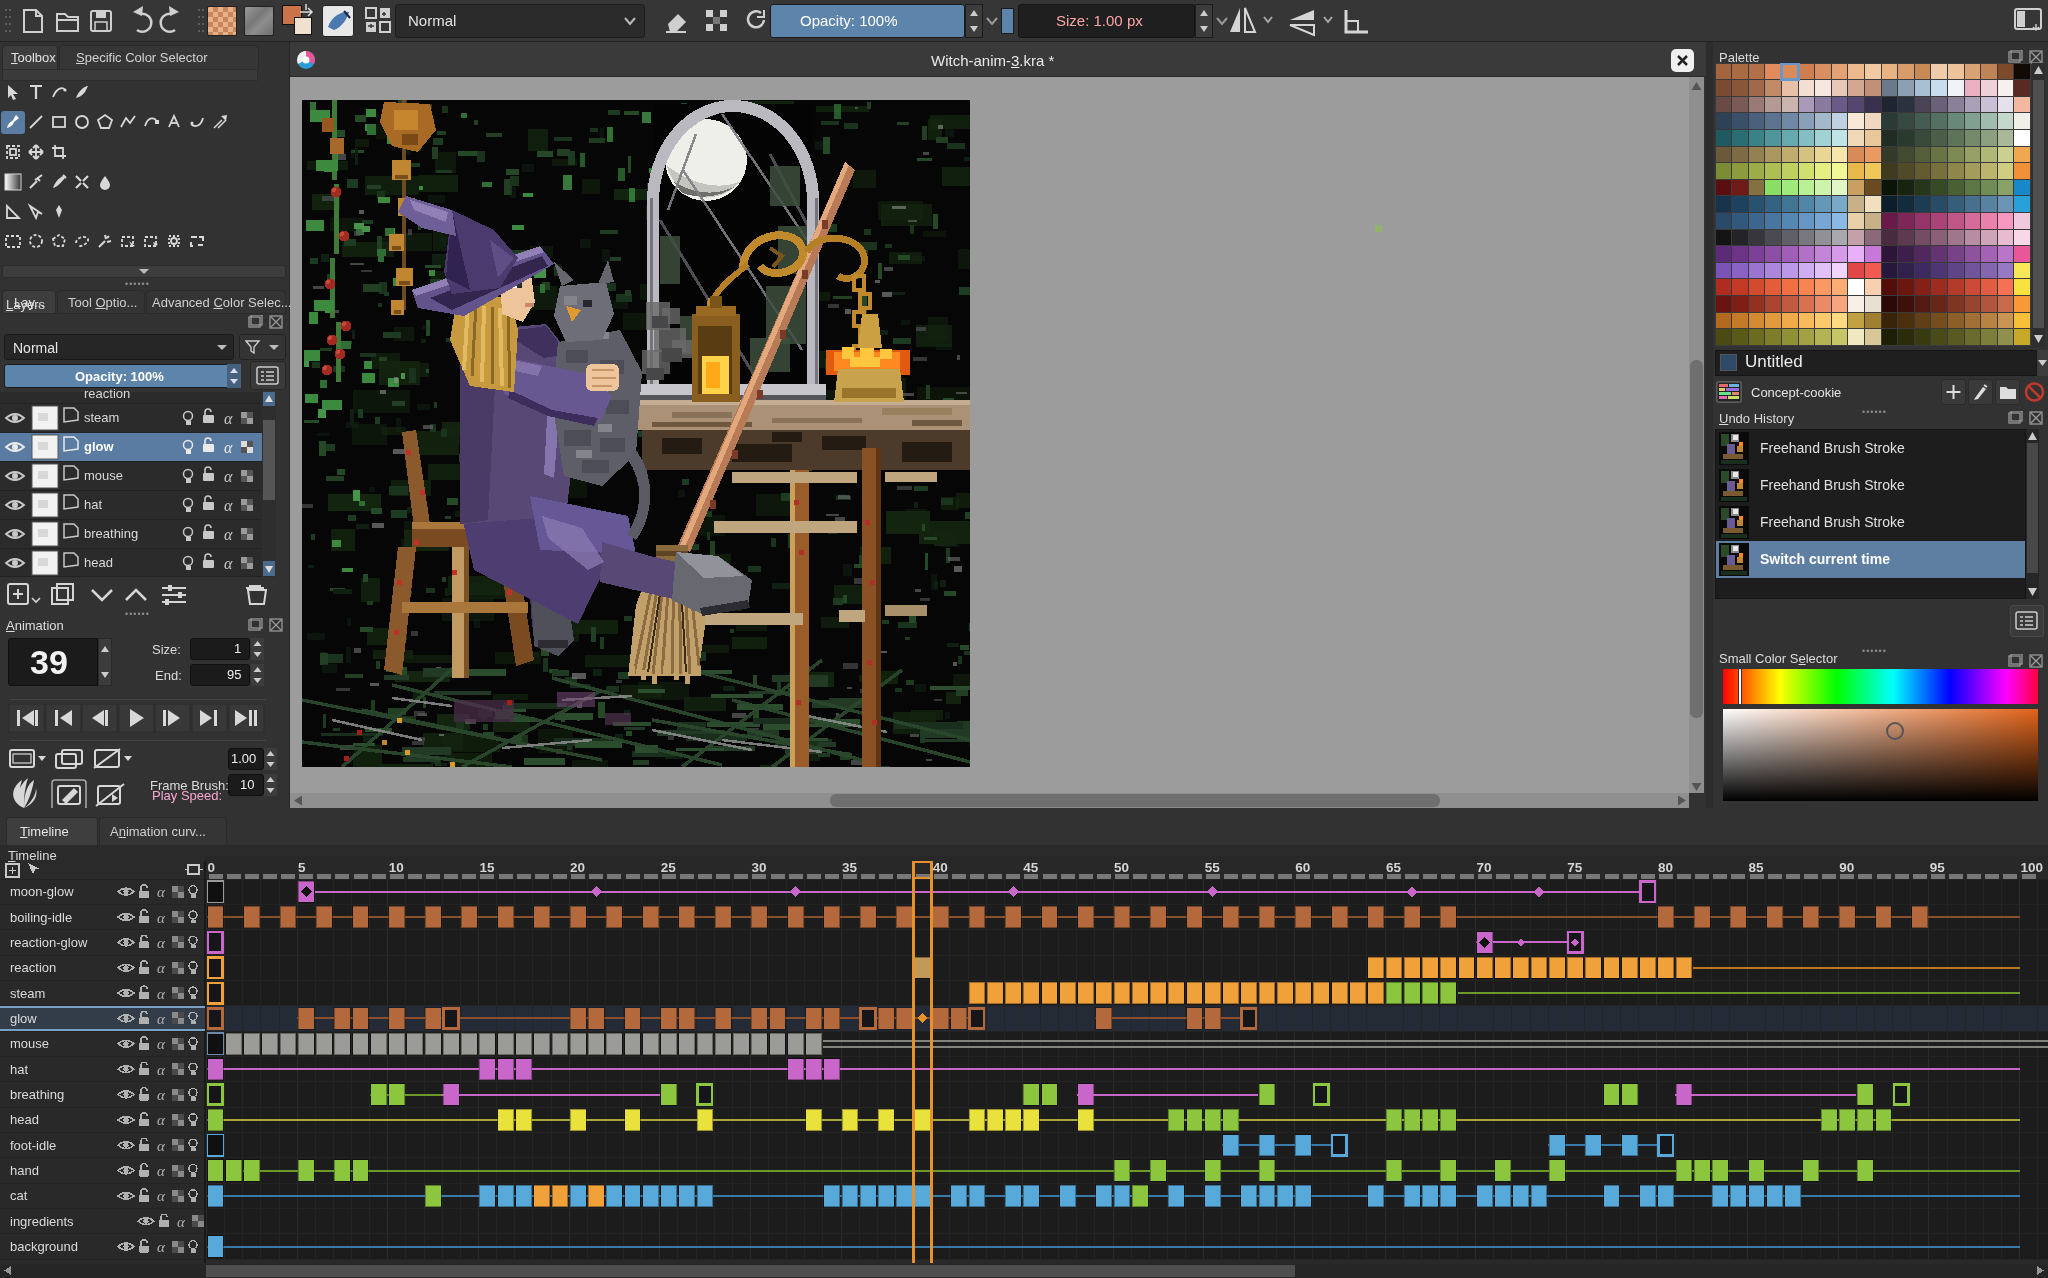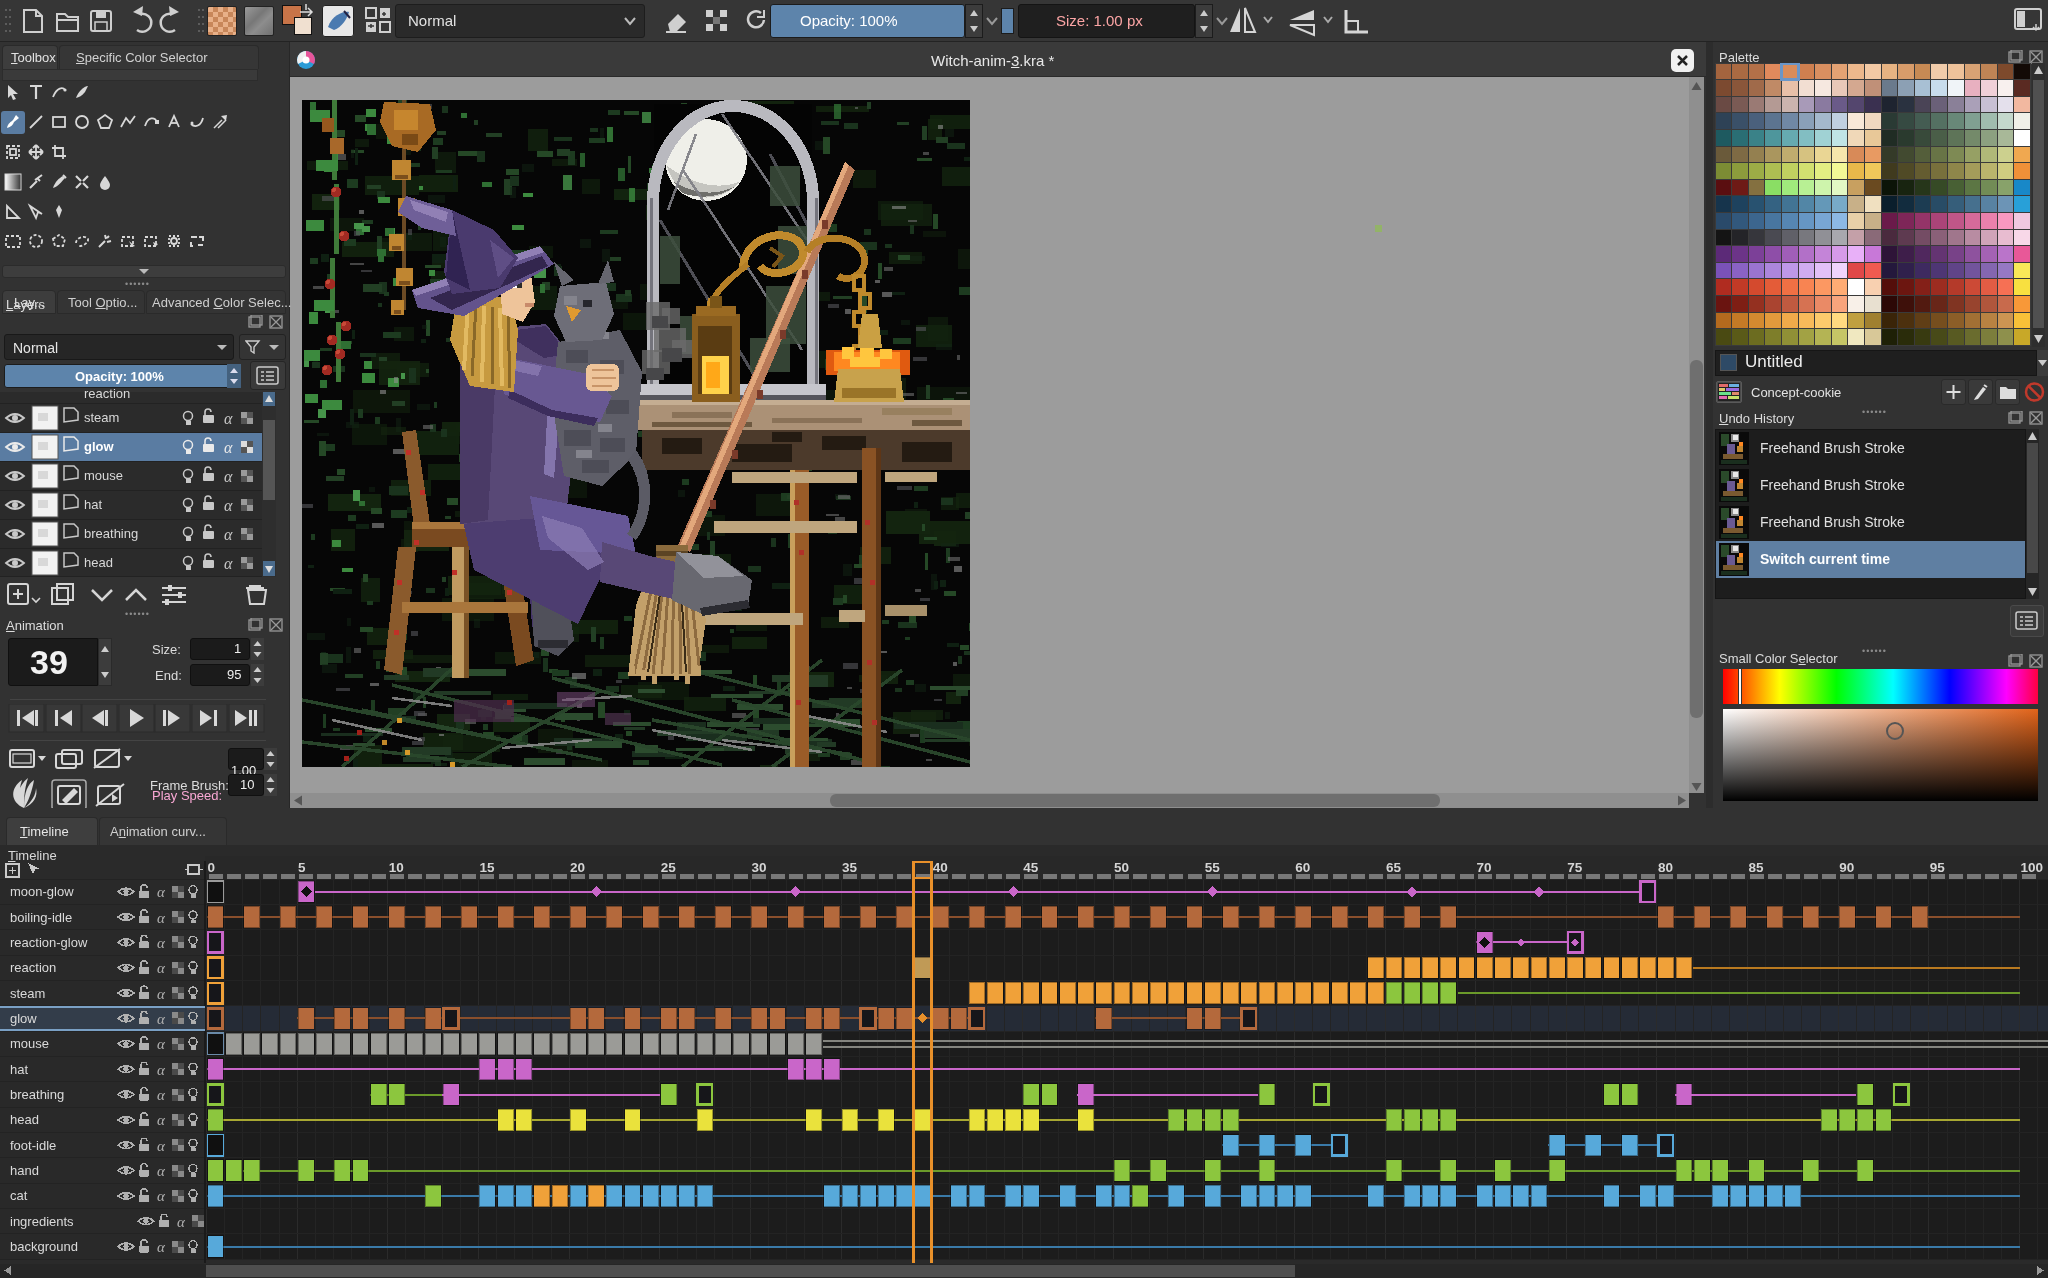--- a/index.html
+++ b/index.html
@@ -1560,21 +1560,21 @@
     <path d="M24 62 C10 56 10 42 22 34 C18 46 20 54 24 62 Z M24 62 C16 50 18 40 28 32 C24 44 24 54 24 62 Z M24 62 C24 46 28 38 34 34 C32 46 28 56 24 62 Z M24 62 C32 56 36 48 36 42 C38 50 34 58 24 62 Z" fill="#d8d8d8"></path>
     <rect x="52" y="34" width="34" height="30" rx="3" fill="none" stroke="#aaa" stroke-width="1.5"></rect>
     <rect x="58" y="40" width="22" height="18" rx="2" fill="none" stroke="#d8d8d8" stroke-width="2"></rect>
     <path d="M62 54 L74 42 L78 46 L66 58 Z" fill="#d8d8d8"></path>
     <rect x="98" y="40" width="22" height="18" rx="2" fill="none" stroke="#d8d8d8" stroke-width="2"></rect>
     <path d="M96 60 L124 38" stroke="#d8d8d8" stroke-width="2"></path>
     <path d="M112 48 l6 4 -6 4 z" fill="#d8d8d8"></path>
   </svg>
 <div class="tx" style="left:152px;top:788px;font-size:13px;color:#f9a8d4;">Play Speed:</div>
 <div style="position:absolute;left:228px;top:748px;width:36px;height:22px;background:#1b1b1b;border:1px solid #101010;border-radius:3px;"></div>
-<div class="tx" style="left:231px;top:751px;font-size:13px;color:#eee;margin-top:12px;">1.00</div>
+<div class="tx" style="left:231px;top:751px;font-size:13px;color:#eee;">1.00</div>
 <div style="position:absolute;left:264px;top:748px;width:13px;height:22px;background:#3c3c3c;"></div>
 <svg width="13" height="22" style="position:absolute;left:264px;top:748px">
     <path d="M6.5 3 l4 5 h-8 z" fill="#ccc"></path>
     <path d="M6.5 19 l4 -5 h-8 z" fill="#ccc"></path>
   </svg>
 <div class="tx" style="left:150px;top:778px;font-size:13px;color:#dcdcdc;">Frame Brush:</div>
 <div style="position:absolute;left:228px;top:774px;width:36px;height:22px;background:#1b1b1b;border:1px solid #101010;border-radius:3px;"></div>
 <div class="tx" style="left:240px;top:777px;font-size:13px;color:#eee;">10</div>
 <div style="position:absolute;left:264px;top:774px;width:13px;height:22px;background:#3c3c3c;"></div>
 <svg width="13" height="22" style="position:absolute;left:264px;top:774px">

